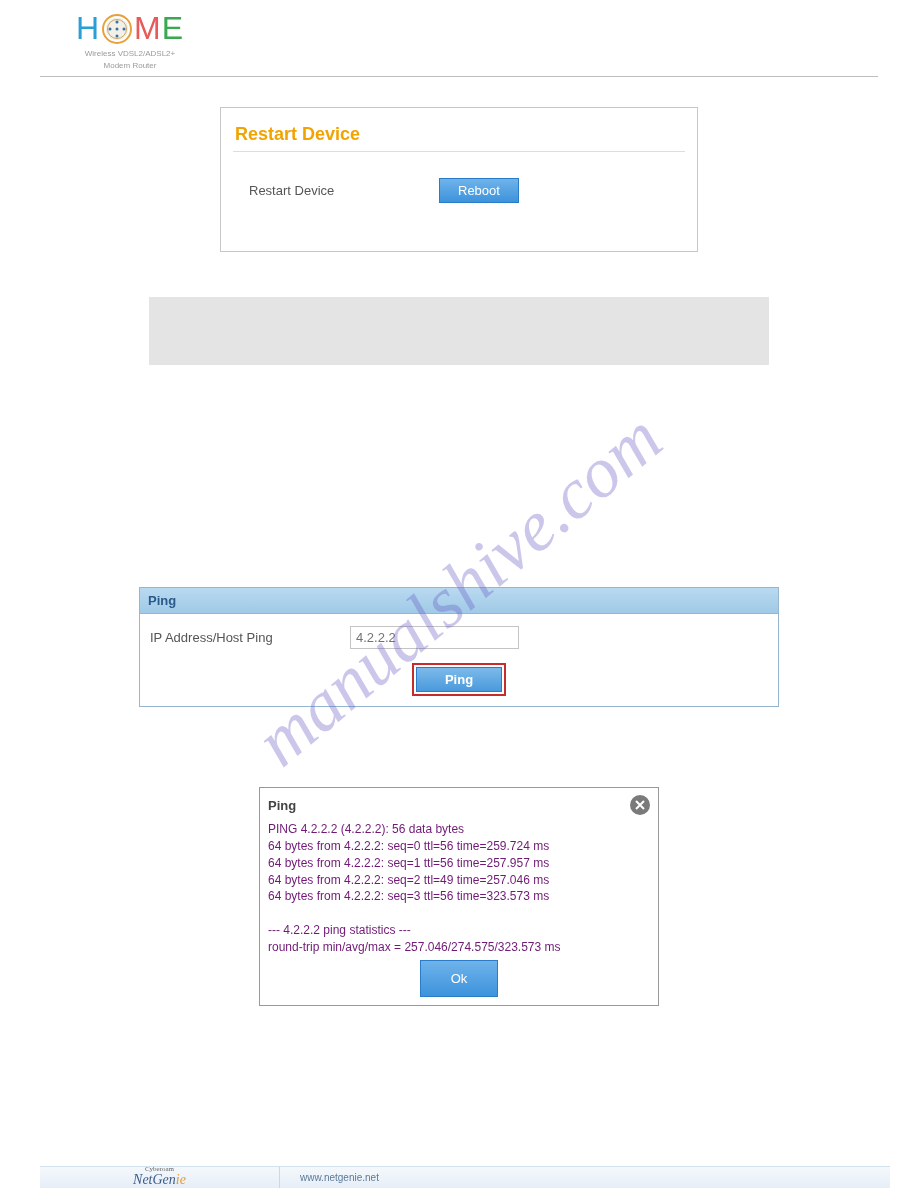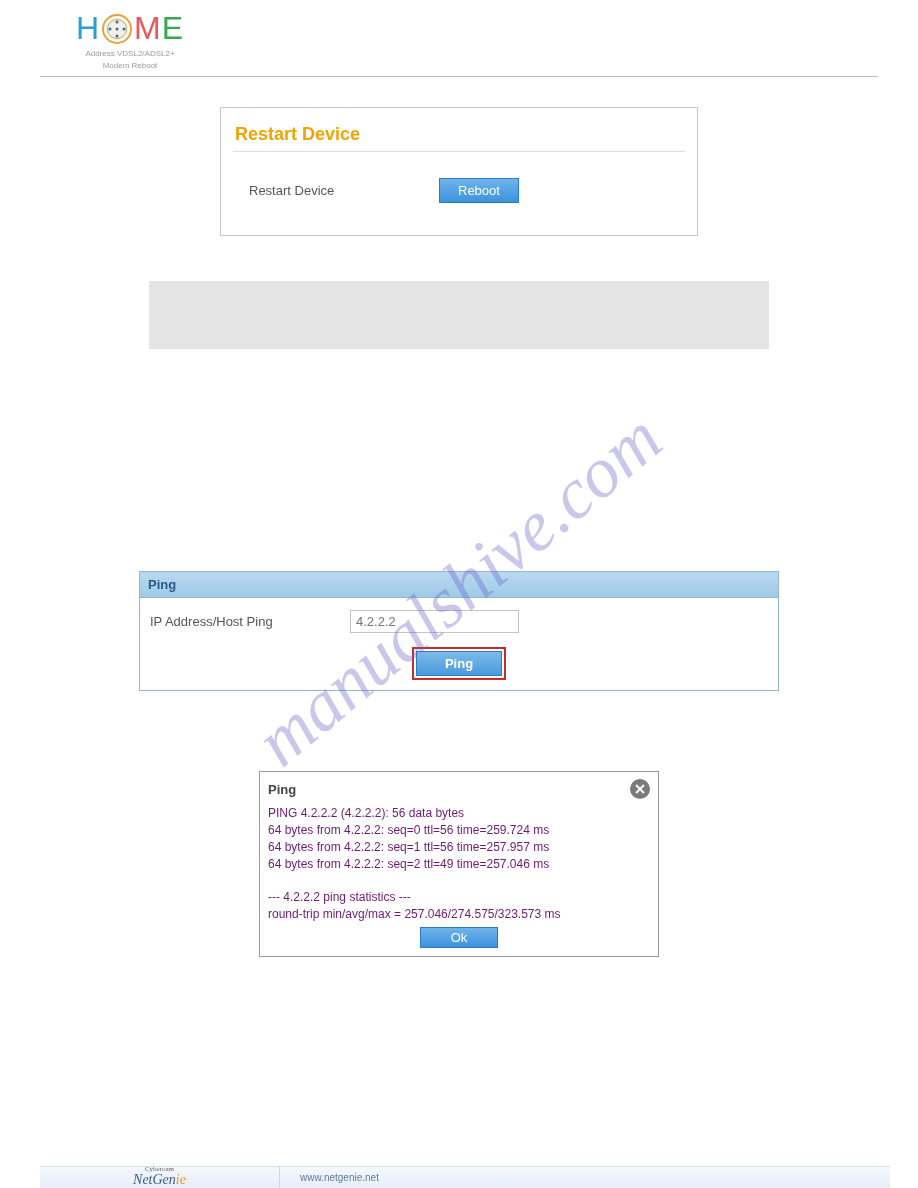--- a/index.html
+++ b/index.html
@@ -61,21 +61,21 @@
   }
   .logo-m { color: #e85a5a; }
   .logo-e { color: #3aa84f; }
   .logo-sub { font-size: 8px; color: #9a9a9a; text-align: center; line-height: 1.2; margin-top: 2px; }
   .hr { border: none; border-top: 1px solid #bdbdbd; margin: 6px 0 30px 0; }
 
   .restart-panel {
     width: 478px;
     margin: 0 auto 45px auto;
     border: 1px solid #c7c7c7;
-    padding: 16px 12px 32px 12px;
+    padding: 16px 12px 48px 12px;
   }
   .restart-title {
     color: #f2a300;
     font-weight: bold;
     font-size: 18px;
     padding: 0 0 6px 2px;
   }
   .restart-sep { border: none; border-top: 1px solid #ddd; margin-bottom: 26px; }
   .restart-row { display: flex; align-items: center; padding-left: 16px; }
   .restart-label { font-size: 13px; color: #555; width: 190px; }
@@ -218,22 +218,22 @@
 
 <div class="page">
 
   <div class="header-logo">
     <div class="logo-text">
       <span class="logo-h">H</span>
       <span class="logo-o"></span>
       <span class="logo-m">M</span>
       <span class="logo-e">E</span>
     </div>
-    <div class="logo-sub">Address VDSL2/ADSL2+</div>
-    <div class="logo-sub">Modem Reboot</div>
+    <div class="logo-sub">Wireless VDSL2/ADSL2+</div>
+    <div class="logo-sub">Modem Router</div>
   </div>
 
   <hr class="hr">
 
   <div class="restart-panel">
     <div class="restart-title">Restart Device</div>
     <hr class="restart-sep">
     <div class="restart-row">
       <div class="restart-label">Restart Device</div>
       <button class="btn-blue">Reboot</button>
@@ -264,26 +264,27 @@
         <svg width="10" height="10" viewBox="0 0 10 10">
             <path d="M1 1 L9 9 M9 1 L1 9" stroke="#fff" stroke-width="2"></path>
           </svg>
       </div>
     </div>
     <div class="result-body">
       <p>PING 4.2.2.2 (4.2.2.2): 56 data bytes</p>
       <p>64 bytes from 4.2.2.2: seq=0 ttl=56 time=259.724 ms</p>
       <p>64 bytes from 4.2.2.2: seq=1 ttl=56 time=257.957 ms</p>
       <p>64 bytes from 4.2.2.2: seq=2 ttl=49 time=257.046 ms</p>
+      <p>64 bytes from 4.2.2.2: seq=3 ttl=56 time=323.573 ms</p>
       <p>&nbsp;</p>
       <p>--- 4.2.2.2 ping statistics ---</p>
       <p>round-trip min/avg/max = 257.046/274.575/323.573 ms</p>
     </div>
     <div class="ok-btn-wrap">
-      <button class="btn-blue" style="padding:2px 30px">Ok</button>
+      <button class="btn-blue" style="padding:10px 30px">Ok</button>
     </div>
   </div>
 
   <div class="watermark">manualshive.com</div>
 
 </div>
 
 <div class="footer">
   <div class="footer-logo">
     <span class="tiny">Cyberoam</span>

